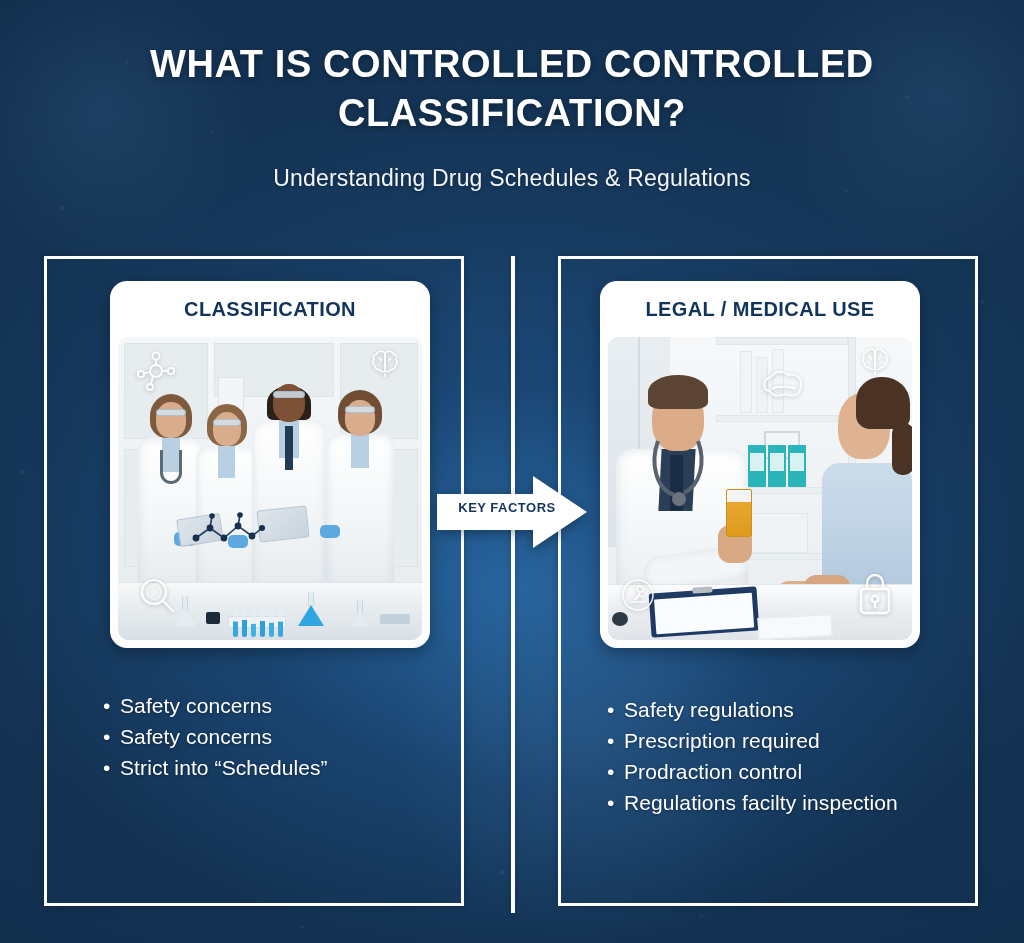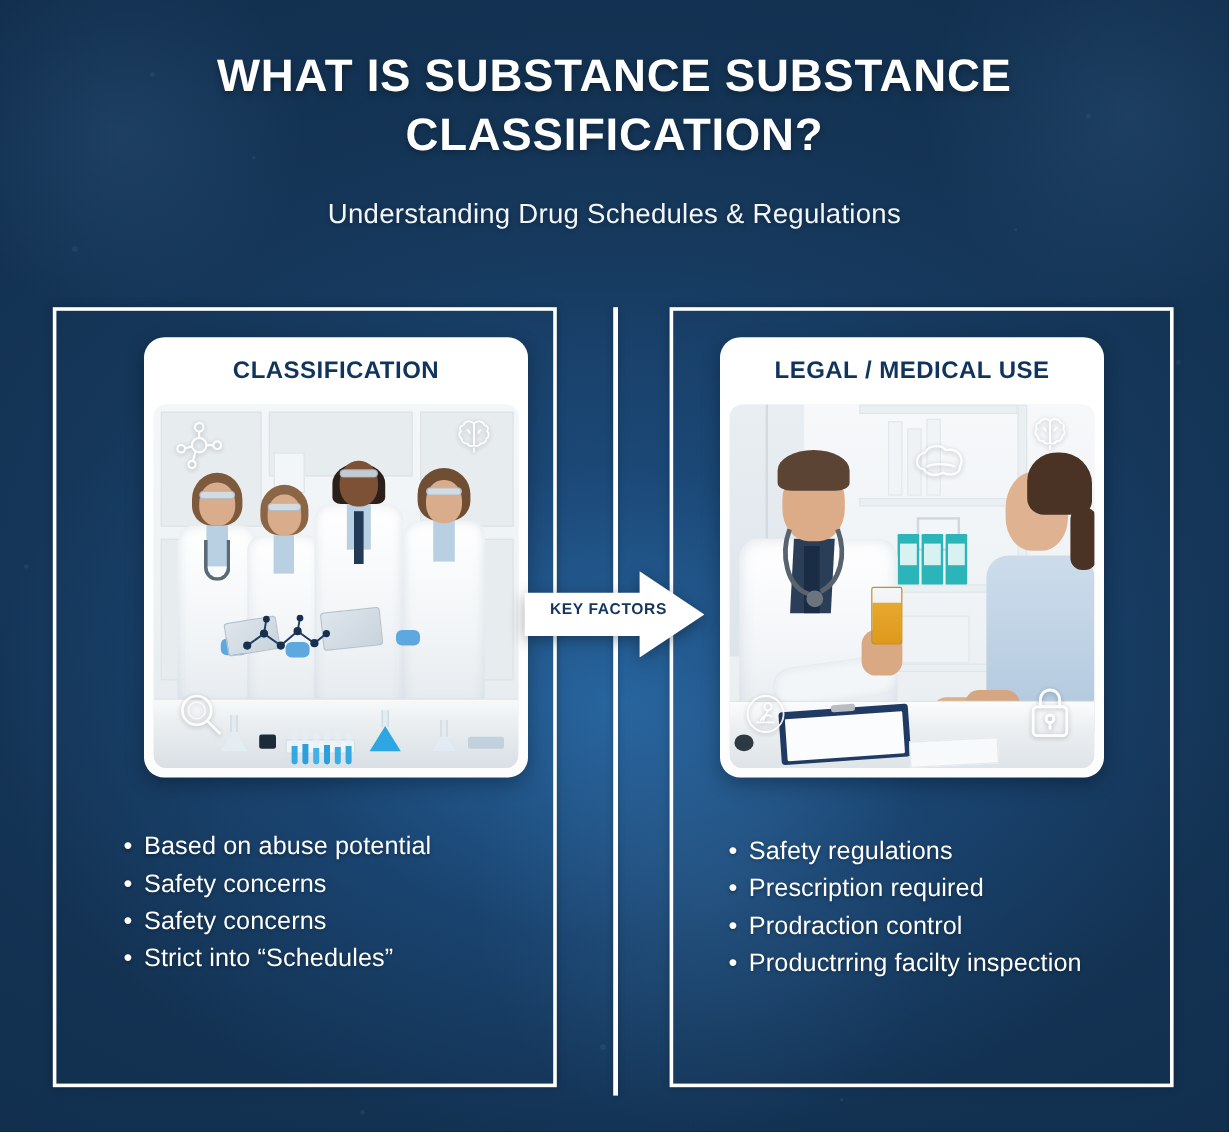--- a/index.html
+++ b/index.html
@@ -94,21 +94,21 @@
   .card {
     position: absolute;
     width: 320px;
     height: 367px;
     background: linear-gradient(180deg, #ffffff 0%, #fdfdfe 100%);
     border-radius: 17px;
     box-shadow: 0 5px 16px rgba(0,0,0,0.30);
     z-index: 4;
     overflow: hidden;
   }
-  #card-left  { left: 120px; top: 281px; }
+  #card-left  { left: 110px; top: 281px; }
   #card-right { left: 600px; top: 281px; }
 
   .card-title {
     position: absolute;
     top: 0; left: 0; right: 0;
     height: 56px;
     line-height: 56px;
     text-align: center;
     color: #11345c;
     font-size: 20px;
@@ -372,21 +372,21 @@
   <div class="speck" style="left:60px;  top:205px; width:5px;  height:5px;"></div>
   <div class="speck" style="left:905px; top:95px;  width:4px;  height:4px;"></div>
   <div class="speck" style="left:845px; top:190px; width:3px;  height:3px;"></div>
   <div class="speck" style="left:980px; top:300px; width:4px;  height:4px;"></div>
   <div class="speck" style="left:20px;  top:470px; width:4px;  height:4px;"></div>
   <div class="speck" style="left:500px; top:870px; width:5px;  height:5px;"></div>
   <div class="speck" style="left:700px; top:915px; width:3px;  height:3px;"></div>
   <div class="speck" style="left:300px; top:925px; width:4px;  height:4px;"></div>
 
   <div id="header">
-    <h1 id="title">WHAT IS SUBSTANCE SUBSTANCE CLASSIFICATION?</h1>
+    <h1 id="title">WHAT IS CONTROLLED CONTROLLED CLASSIFICATION?</h1>
     <div id="subtitle">Understanding Drug Schedules &amp; Regulations</div>
   </div>
 
   <div class="panel-frame" id="frame-left"></div>
   <div class="panel-frame" id="frame-right"></div>
   <div id="center-divider"></div>
 
   <div class="card" id="card-left">
     <div class="card-title">CLASSIFICATION</div>
 
@@ -622,26 +622,25 @@
       </svg>
     </div>
   </div>
 
   <svg id="arrow" viewBox="0 0 150 72">
     <polygon points="0,18 96,18 96,0 150,36 96,72 96,54 0,54" fill="#ffffff"></polygon>
   </svg>
   <div id="arrow-label">KEY FACTORS</div>
 
   <ul class="bullets" id="bullets-left">
-    <li>Based on abuse potential</li>
     <li>Safety concerns</li>
     <li>Safety concerns</li>
     <li>Strict into “Schedules”</li>
   </ul>
 
   <ul class="bullets" id="bullets-right">
     <li>Safety regulations</li>
     <li>Prescription required</li>
     <li>Prodraction control</li>
-    <li>Productrring facilty inspection</li>
+    <li>Regulations facilty inspection</li>
   </ul>
 
 </div>
 
 </body></html>

